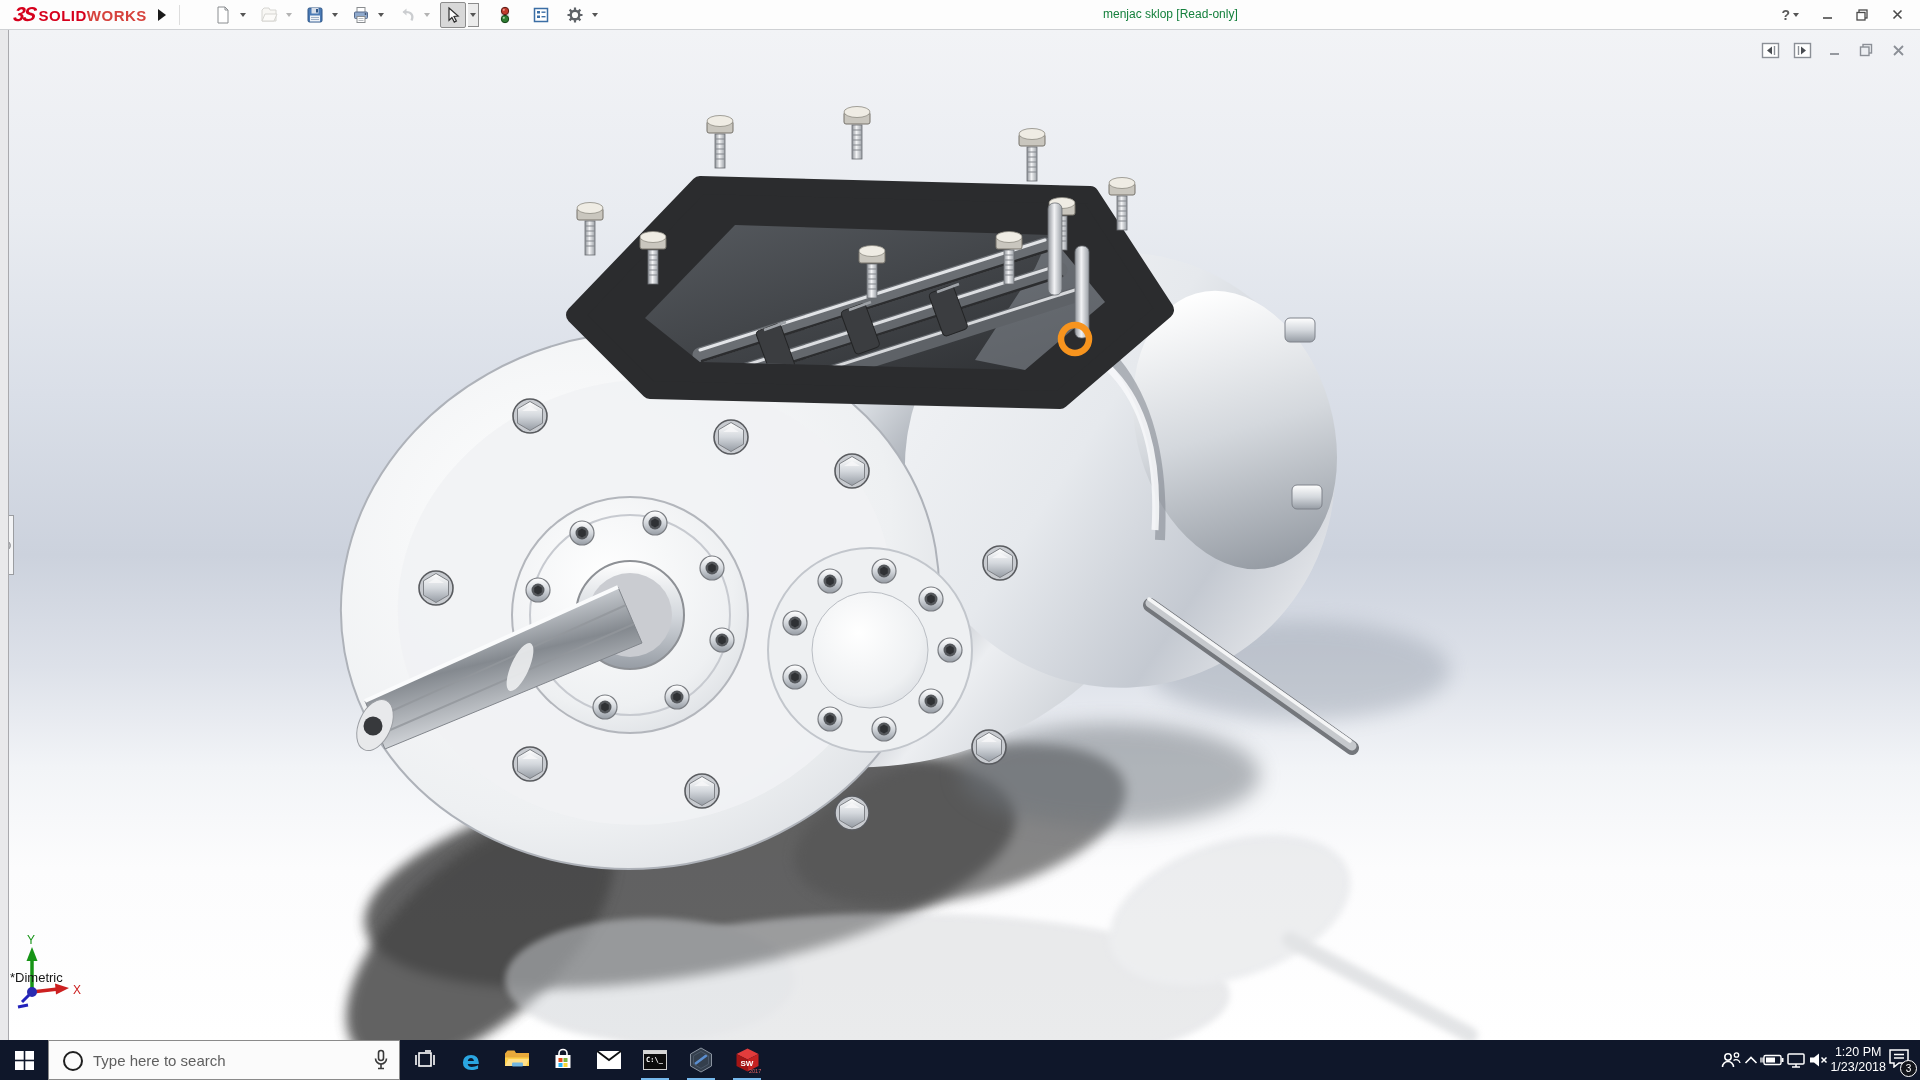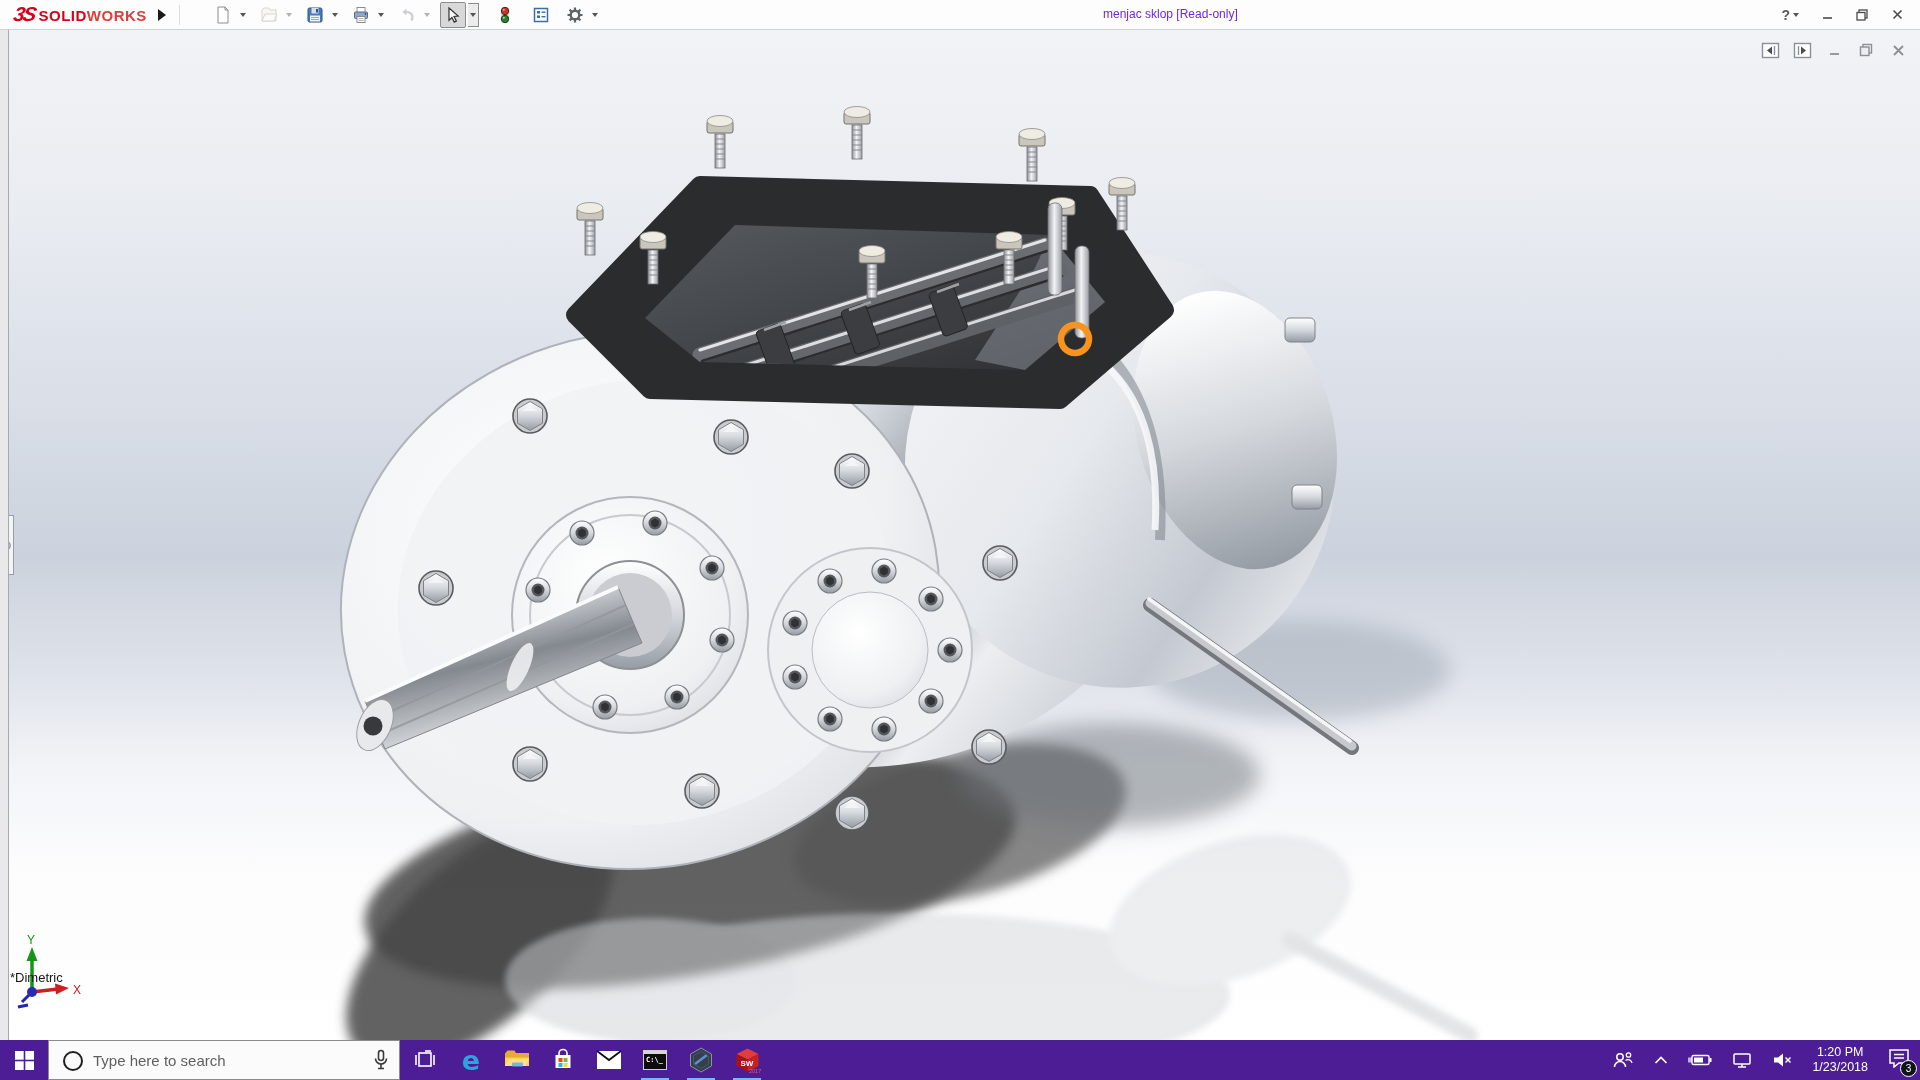--- a/index.html
+++ b/index.html
@@ -15,53 +15,53 @@
   .flyout{width:18px;height:22px;display:flex;align-items:center;justify-content:center;cursor:pointer;}
   .flyout .tri{width:0;height:0;border-top:6px solid transparent;border-bottom:6px solid transparent;border-left:8px solid #1a1a1a;}
   .tb-sep{width:1px;height:20px;background:#ddd;margin:0 8px;}
   .tbar{display:flex;align-items:center;margin-left:22px;gap:2px;}
   .tbtn{width:24px;height:24px;display:flex;align-items:center;justify-content:center;border:1px solid transparent;border-radius:2px;cursor:pointer;}
   .tbtn.disabled{opacity:.45;cursor:default;}
   .tbtn.pressed{background:#d8d8d8;border:1px solid #8c8c8c;}
   .caretbtn{width:11px;height:24px;display:flex;align-items:center;justify-content:center;cursor:pointer;margin-right:5px;}
   .caret{width:0;height:0;border-left:3.5px solid transparent;border-right:3.5px solid transparent;border-top:4px solid #555;}
   .caret.dis{border-top-color:#b3b3b3;}
-  .win-title{position:absolute;left:1103px;top:7px;font-size:12px;color:#6d28d9;}
+  .win-title{position:absolute;left:1103px;top:7px;font-size:12px;color:#15803d;}
   .winctl{position:absolute;right:10px;top:0;height:29px;display:flex;align-items:center;gap:9px;}
   .winbtn{width:26px;height:24px;display:flex;align-items:center;justify-content:center;cursor:pointer;}
   .helpbtn{display:flex;align-items:center;gap:3px;cursor:pointer;margin-right:6px;}
   .helpbtn .q{font-size:14px;font-weight:bold;color:#5a5a5a;}
   
   .viewport{position:absolute;left:0;top:30px;width:1920px;height:1010px;overflow:hidden;
     background:linear-gradient(180deg,#f2f3f6 0%,#e9ecf1 18%,#dadfe8 36%,#ccd2dd 52%,#dde1e9 63%,#f2f4f7 73%,#fcfcfd 83%,#ffffff 100%);}
   .vp-left-edge{position:absolute;left:0;top:0;bottom:0;width:8px;background:#e9e9eb;border-right:1px solid #a9a9ad;}
   .vp-tab{position:absolute;left:0;top:485px;width:13px;height:58px;background:#f3f4f6;border:1px solid #9b9da1;border-left:none;display:flex;align-items:center;justify-content:center;cursor:pointer;}
   .vp-tab .dot{width:7px;height:7px;border-radius:50%;background:#b9bbbe;border:1px solid #97999d;}
   .docctl{position:absolute;right:12px;top:11px;display:flex;align-items:center;gap:12px;}
   .docbtn{width:20px;height:18px;display:flex;align-items:center;justify-content:center;cursor:pointer;}
   .model-svg{position:absolute;left:0;top:0;}
   .triad{position:absolute;left:0;top:905px;}
   .orient-label{position:absolute;left:10px;top:940px;font-size:13px;color:#161616;}
   
-  .taskbar{position:absolute;left:0;top:1040px;width:1920px;height:40px;background:#4c1d95;display:flex;align-items:stretch;color:#fff;}
+  .taskbar{position:absolute;left:0;top:1040px;width:1920px;height:40px;background:#0f172a;display:flex;align-items:stretch;color:#fff;}
   .startbtn{width:48px;display:flex;align-items:center;justify-content:center;cursor:pointer;}
   .searchbox{position:relative;width:352px;background:#fbfbfb;border:1px solid #8a8a8a;box-sizing:border-box;display:flex;align-items:center;}
   .searchbox input{width:100%;height:100%;border:none;outline:none;background:transparent;
       padding-left:44px;font-size:15px;color:#333;font-family:"Liberation Sans",sans-serif;}
   .searchbox input::placeholder{color:#5f5f5f;opacity:1;}
   .cortana{position:absolute;left:14px;top:10px;width:16px;height:16px;border:2.5px solid #1f1f1f;border-radius:50%;}
   .micwrap{position:absolute;right:10px;top:8px;}
   .appicons{display:flex;align-items:stretch;margin-left:2px;}
   .appcell{position:relative;width:46px;display:flex;align-items:center;justify-content:center;cursor:pointer;}
   .runbar{position:absolute;left:9px;bottom:0;width:28px;height:2px;background:#76b9ed;}
   .edge-e{font-size:27px;font-weight:bold;color:#2aa5e0;line-height:1;font-family:"DejaVu Sans",sans-serif;}
   .cmdbox{width:24px;height:20px;background:#0c0c0c;border:1px solid #cfcfcf;box-sizing:border-box;position:relative;}
   .cmdbox .bar{position:absolute;left:0;top:0;width:100%;height:3px;background:#d6d6d6;}
   .cmdbox .txt{position:absolute;left:2px;top:5px;font-size:7px;color:#fff;font-family:"DejaVu Sans Mono",monospace;letter-spacing:0;font-weight:bold;}
-  .tray{margin-left:auto;display:flex;align-items:center;gap:20px;padding-right:10px;}
+  .tray{margin-left:auto;display:flex;align-items:center;gap:2px;padding-right:10px;}
   .trayic{display:flex;align-items:center;justify-content:center;cursor:pointer;}
   .clock{display:flex;flex-direction:column;align-items:center;justify-content:center;font-size:12.5px;line-height:15px;cursor:pointer;}
   .action{position:relative;cursor:pointer;}
   .badge{position:absolute;right:-7px;bottom:-5px;width:15px;height:15px;border-radius:50%;background:#11141a;border:1px solid #fff;
          font-size:10px;display:flex;align-items:center;justify-content:center;color:#fff;}
 </style>
 </head>
 <body>
 
 <div class="app">

